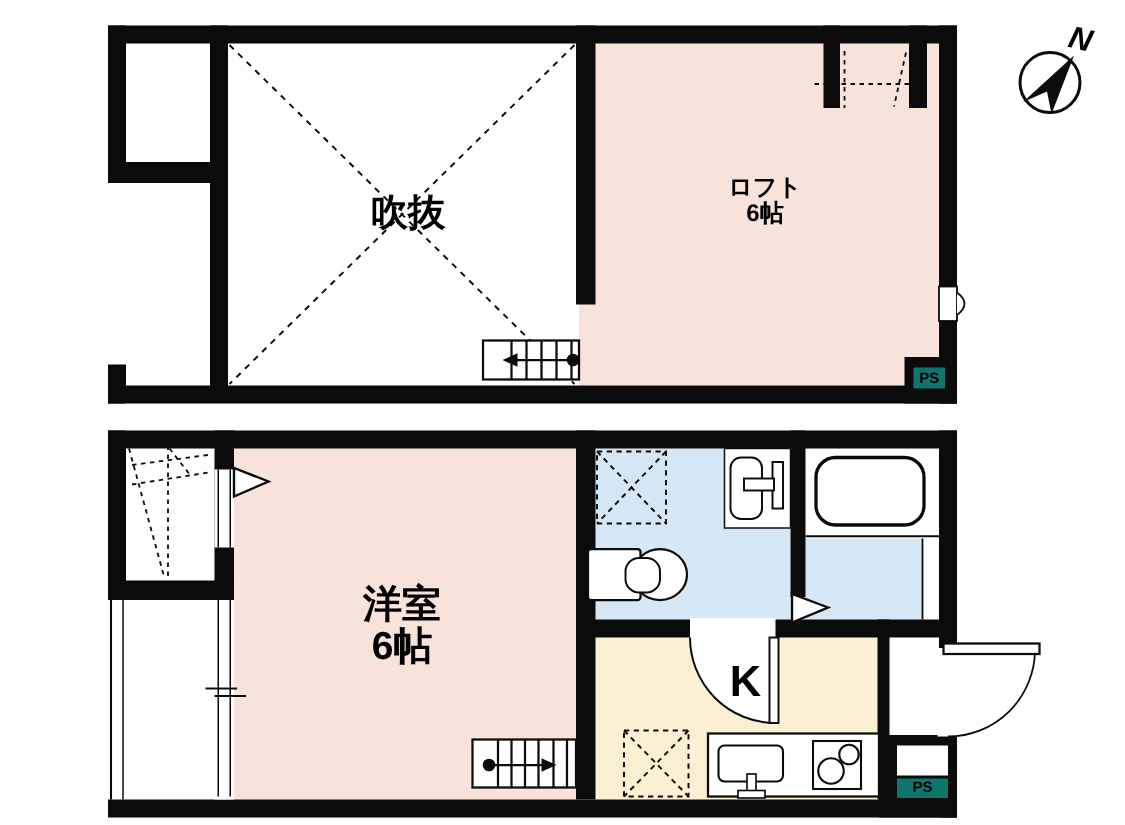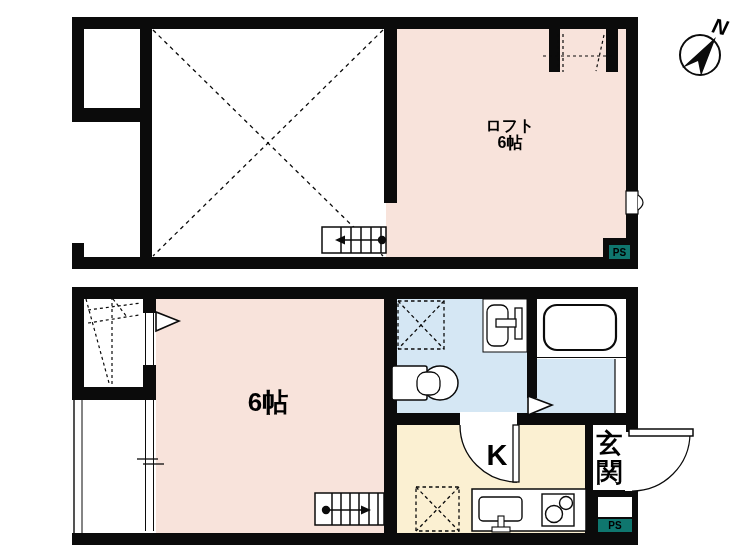--- a/index.html
+++ b/index.html
@@ -177,33 +177,34 @@
 
       <rect x="598" y="497" width="34" height="20" fill="#fff" stroke="none"></rect>
 
       <g stroke-width="2">
         <circle cx="700" cy="55" r="20" fill="#fff"></circle>
         <polygon points="716,37 682,68 698,61 701,76" fill="#0b0b0b" stroke="none"></polygon>
       </g>
     </g>
   </svg>
 
+  <div class="lbl" style="left:222px;top:129px;width:100px;font-size:25px;">吹抜</div>
 
   <div class="lbl" style="left:460px;top:117px;width:100px;font-size:16px;">
     <div>ロフト</div>
     <div>6帖</div>
   </div>
 
   <div class="lbl" style="left:218px;top:388px;width:100px;font-size:26px;">
+    <div>洋室</div>
     <div>6帖</div>
   </div>
 
   <div class="lbl" style="left:472px;top:440px;width:50px;font-size:29px;">K</div>
 
-  <div class="lbl vtext" style="left:594px;top:429px;width:31px;font-size:26px;line-height:1.12;">玄関</div>
 
   <div class="ps" style="left:609px;top:245px;width:21px;height:14px;">PS</div>
 
   <div class="ps" style="left:598px;top:519px;width:34px;height:13px;">PS</div>
 
   <div class="lbl" style="left:706px;top:16px;width:28px;font-size:21px;font-style:italic;transform:rotate(14deg);">N</div>
 
 </div>
 
 </body></html>

